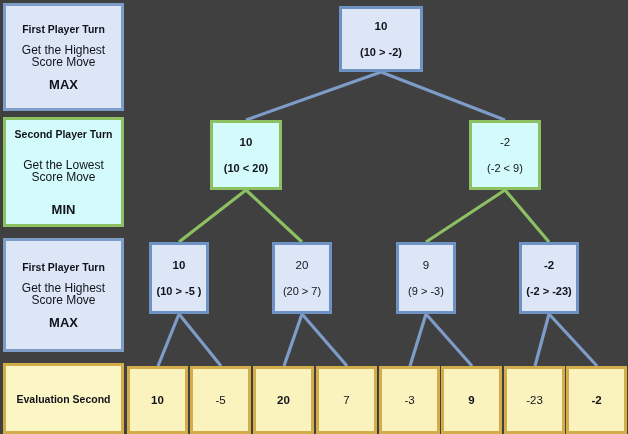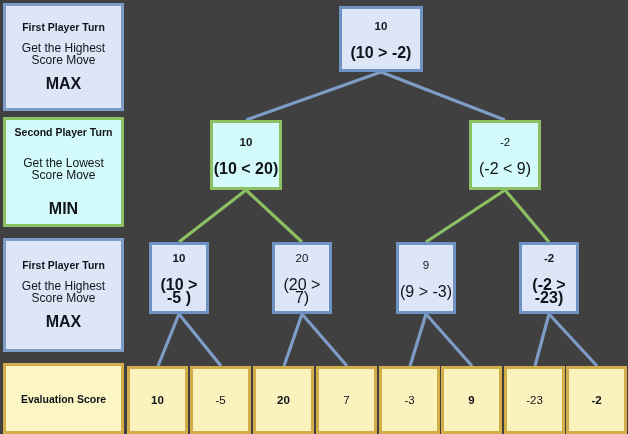--- a/index.html
+++ b/index.html
@@ -9,33 +9,33 @@
   }
   
   .legend-box{
     position:absolute;left:3px;width:121px;box-sizing:border-box;
     border-width:3px;border-style:solid;
     display:flex;flex-direction:column;align-items:center;justify-content:center;
     text-align:center;color:#11131a;
   }
   .legend-box .lg-title{font-weight:bold;font-size:10.5px;line-height:12px;}
   .legend-box .lg-desc{font-size:12px;line-height:12px;margin-top:9px;}
-  .legend-box .lg-tag{font-weight:bold;font-size:16px;margin-top:9px;}
+  .legend-box .lg-tag{font-weight:bold;font-size:13px;margin-top:9px;}
   .lg-max{background:#dce6f7;border-color:#7e9cc8;}
   .lg-min{background:#d4fbfb;border-color:#8cc063;gap:10px;}
   .lg-eval{background:#fcf5c4;border-color:#d4ad4b;}
 
   
   .node{
     position:absolute;box-sizing:border-box;border-width:3px;border-style:solid;
     display:flex;flex-direction:column;align-items:center;justify-content:center;
     text-align:center;color:#11131a;z-index:5;
   }
   .node .n-val{font-size:11.5px;line-height:13px;}
-  .node .n-cmp{font-size:16px;line-height:13px;margin-top:13px;}
+  .node .n-cmp{font-size:11px;line-height:13px;margin-top:13px;}
   .node.sel .n-val,.node.sel .n-cmp{font-weight:bold;}
   .n-max{background:#dce6f7;border-color:#6f92c4;}
   .n-min{background:#d4fbfb;border-color:#8cc063;}
 
   
   .leaf{
     position:absolute;box-sizing:border-box;top:366px;height:68px;
     background:#fbf3bd;border:3px solid #d4ad4b;
     display:flex;align-items:center;justify-content:center;
     font-size:11.5px;color:#11131a;z-index:5;
@@ -81,21 +81,21 @@
         <div class="lg-title">Second Player Turn</div>
         <div class="lg-desc">Get the Lowest<br>Score Move</div>
         <div class="lg-tag">MIN</div>
       </div>
       <div class="legend-box lg-max" style="top: 238px; height: 114px;">
         <div class="lg-title">First Player Turn</div>
         <div class="lg-desc">Get the Highest<br>Score Move</div>
         <div class="lg-tag">MAX</div>
       </div>
       <div class="legend-box lg-eval" style="top: 363px; height: 71px;">
-        <div class="lg-title">Evaluation Score</div>
+        <div class="lg-title">Evaluation Second</div>
       </div>
     </div>
   <div id="nodes-layer">
       <div class="node n-max sel" style="left: 339px; top: 6px; width: 84px; height: 66px;">
         <div class="n-val">10</div>
         <div class="n-cmp">(10 &gt; -2)</div>
       </div>
       <div class="node n-min sel" style="left: 210px; top: 120px; width: 72px; height: 70px;">
         <div class="n-val">10</div>
         <div class="n-cmp">(10 &lt; 20)</div>

